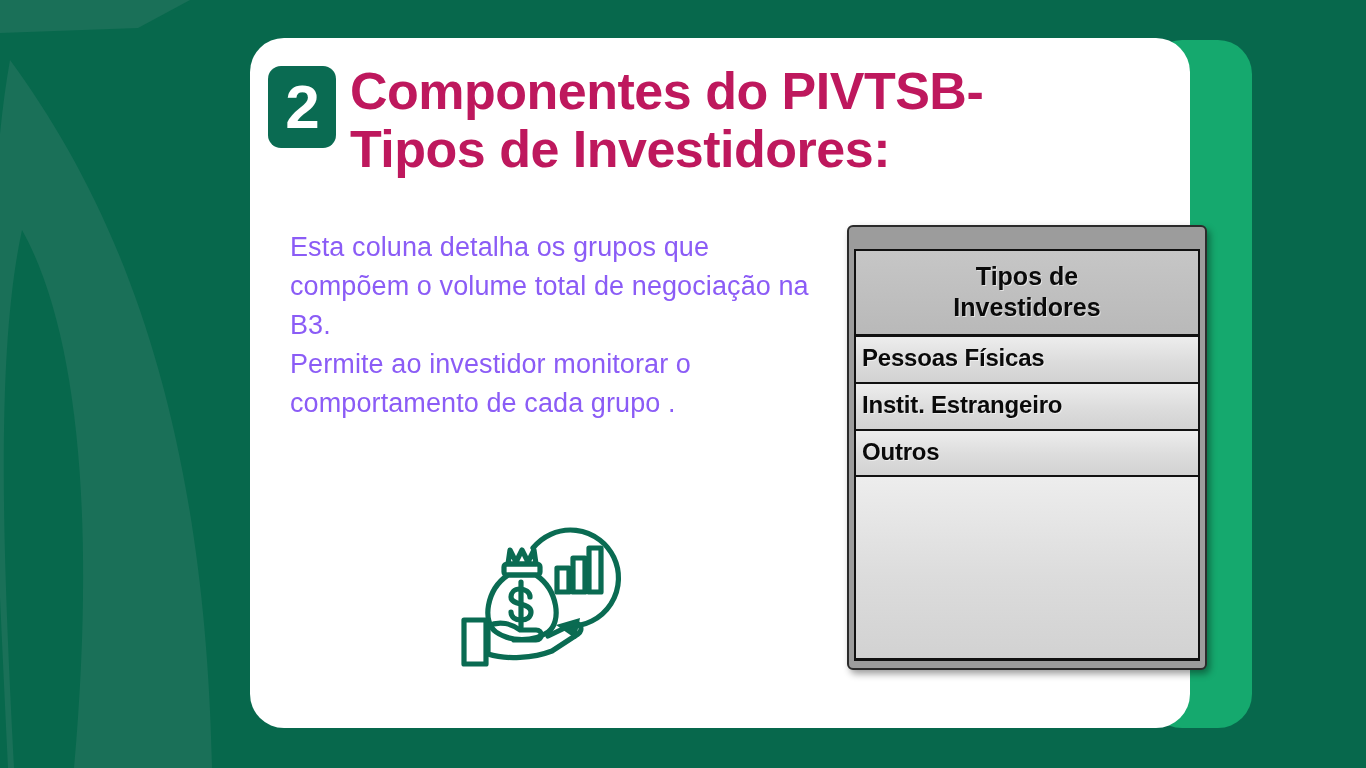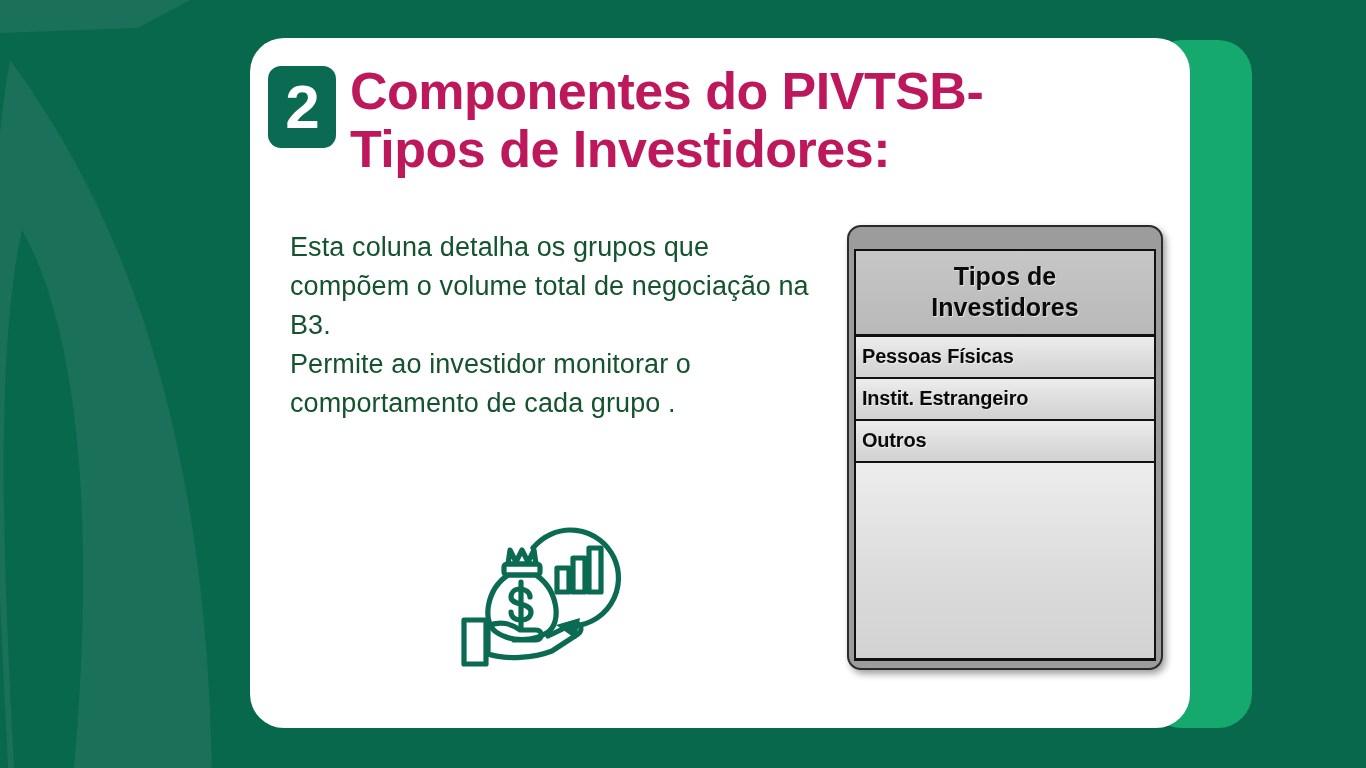--- a/index.html
+++ b/index.html
@@ -80,46 +80,46 @@
     white-space: pre-line;
     margin-top: -4px;
   }
 
   
   .body-copy {
     position: absolute;
     left: 40px;
     top: 190px;
     width: 520px;
-    color: #14532d;
+    color: #8b5cf6;
     font-size: 27px;
     line-height: 1.44;
     white-space: pre-line;
     letter-spacing: 0.1px;
   }
 
   
   .illustration {
     position: absolute;
     left: 198px;
     top: 470px;
     width: 210px;
     height: 160px;
   }
 
   
   .table-wrap {
     position: absolute;
     left: 597px;
     top: 187px;
-    width: 316px;
+    width: 360px;
     height: 445px;
     background: #9c9c9c;
     border: 2px solid #2b2b2b;
-    border-radius: 14px;
+    border-radius: 6px;
     box-shadow: 3px 4px 7px rgba(0,0,0,0.38);
     padding: 6px 5px 7px 5px;
     box-sizing: border-box;
     display: flex;
     flex-direction: column;
   }
   .tbl-top-strip {
     height: 16px;
     flex: 0 0 auto;
   }
@@ -141,21 +141,21 @@
     color: #0a0a0a;
     padding: 10px 6px 12px 6px;
     line-height: 1.22;
     white-space: pre-line;
     text-shadow: 1px 1px 0 rgba(255,255,255,0.55);
   }
   .tbl-row {
     border-bottom: 2px solid #111;
     background: linear-gradient(180deg,#ededed 0%, #dcdcdc 55%, #d2d2d2 100%);
     font-weight: 700;
-    font-size: 20px;
+    font-size: 24px;
     color: #0a0a0a;
     padding: 7px 12px 9px 6px;
     line-height: 1.2;
     letter-spacing: -0.2px;
     text-shadow: 1px 1px 0 rgba(255,255,255,0.5);
     white-space: nowrap;
   }
   .tbl-row.empty {
     flex: 1 1 auto;
     border-bottom: none;

